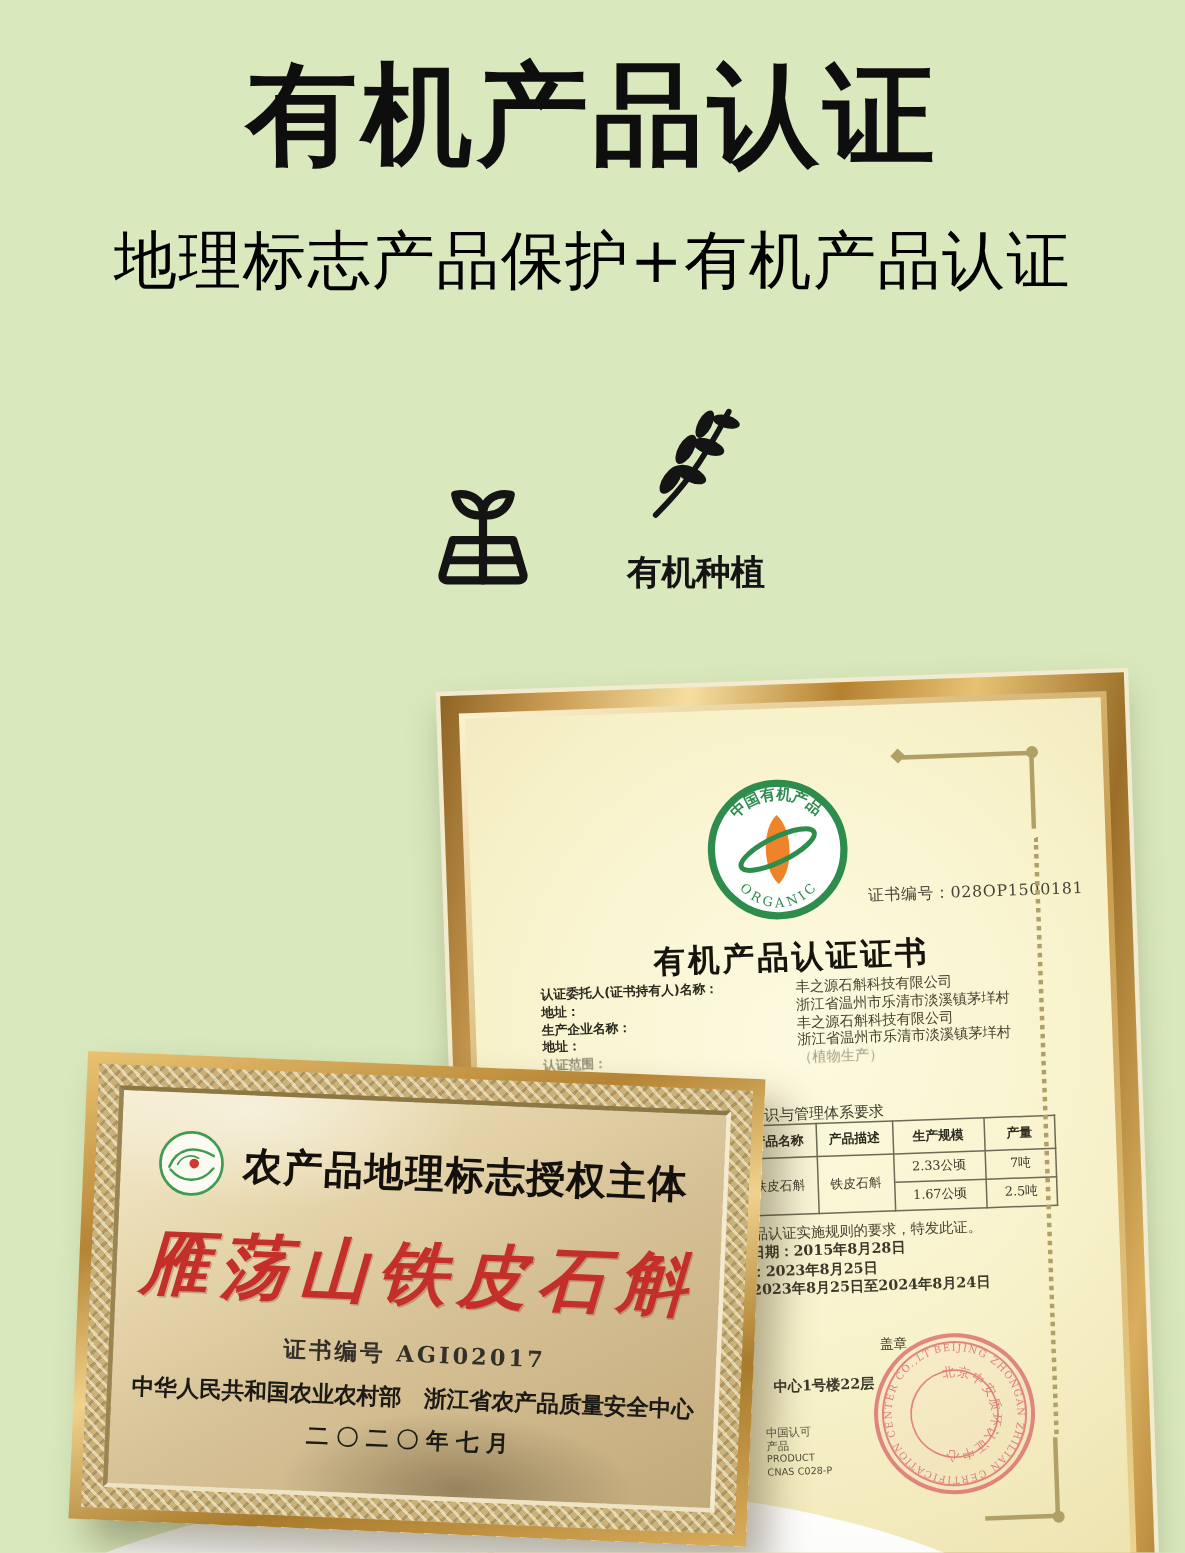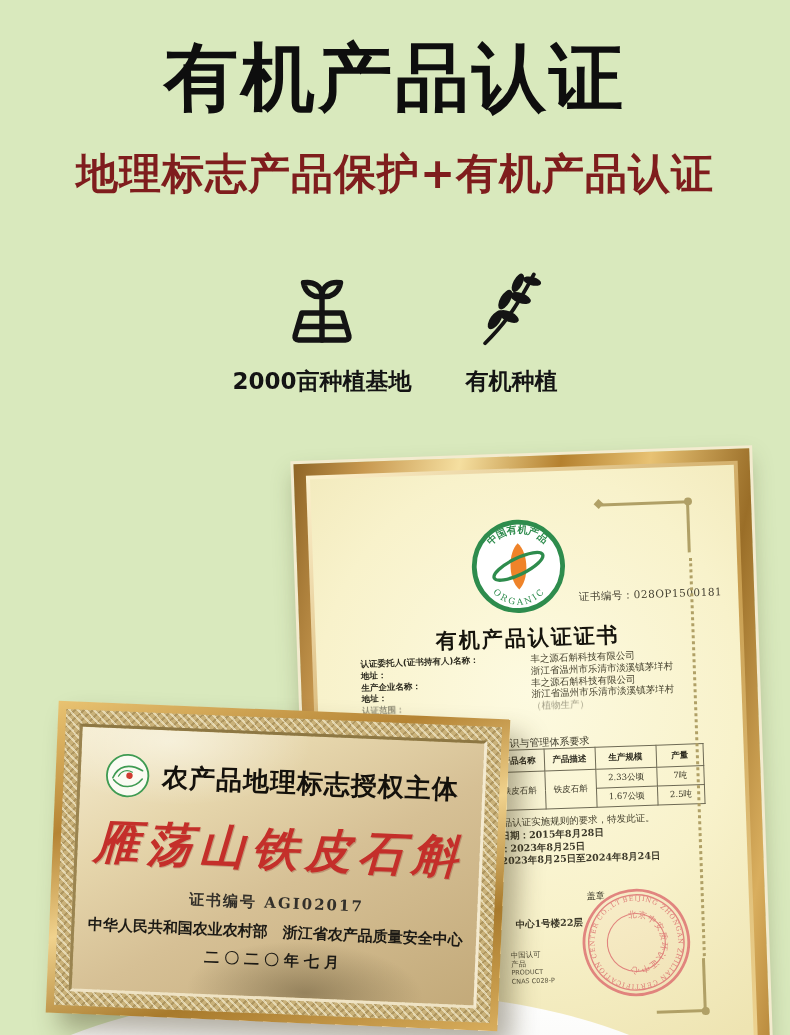--- a/index.html
+++ b/index.html
@@ -6,21 +6,21 @@
   html,body { width:790px; height:1035px; overflow:hidden; }
   body {
     position:relative;
     background:#d9e9bd;
     font-family:"DejaVu Sans", sans-serif;
     color:#141414;
   }
   
   .header { padding-top:38px; text-align:center; }
   .main-title { font-size:74px; font-weight:900; letter-spacing:3px; color:#0e0e0e; line-height:1.08; }
-  .sub-title  { margin-top:28px; font-size:42px; font-weight:700; letter-spacing:1px; color:#7f1d1d; }
+  .sub-title  { margin-top:28px; font-size:42px; font-weight:400; letter-spacing:1px; color:#000000; }
 
   
   .features { margin-top:64px; display:flex; justify-content:center; align-items:flex-end; gap:54px; }
   .feature { display:flex; flex-direction:column; align-items:center; gap:16px; }
   .feature svg { width:84px; height:84px; display:block; }
   .feature-label { font-size:23px; font-weight:600; color:#141414; white-space:nowrap; }
 
   
   .cert { position:absolute; left:304px; top:456px; width:456px; height:612px;
           transform:rotate(-2deg); z-index:1; box-shadow:0 10px 22px rgba(80,85,45,.35); outline:3px solid #f3ebcf; }
@@ -102,21 +102,20 @@
 <div class="features">
   <div class="feature">
     <svg viewBox="0 0 100 100" fill="none" stroke="#141414" stroke-width="6.5" stroke-linecap="round" stroke-linejoin="round">
       <path d="M50 56 V34"></path>
       <path d="M50 36 C40 38 30 32 28 20 C40 18 50 24 50 36 Z"></path>
       <path d="M50 36 C60 38 70 32 72 20 C60 18 50 24 50 36 Z"></path>
       <path d="M26 56 H74 L82 83 Q83 88 78 88 H22 Q17 88 18 83 Z"></path>
       <path d="M50 56 V88"></path>
       <path d="M22 72 H78"></path>
     </svg>
-    <div class="feature-label">2000亩种植基地</div>
   </div>
   <div class="feature">
     <svg viewBox="0 0 100 100">
       <path d="M18 92 C36 74 52 56 76 10" fill="none" stroke="#141414" stroke-width="4.5" stroke-linecap="round"></path>
       <g fill="#141414">
         <ellipse cx="30" cy="64" rx="13" ry="6" transform="rotate(-55 30 64)"></ellipse>
         <ellipse cx="46" cy="60" rx="13" ry="6" transform="rotate(25 46 60)"></ellipse>
         <ellipse cx="42" cy="40" rx="13" ry="6" transform="rotate(-60 42 40)"></ellipse>
         <ellipse cx="60" cy="38" rx="13" ry="6" transform="rotate(20 60 38)"></ellipse>
         <ellipse cx="57" cy="20" rx="12" ry="5.5" transform="rotate(-62 57 20)"></ellipse>

